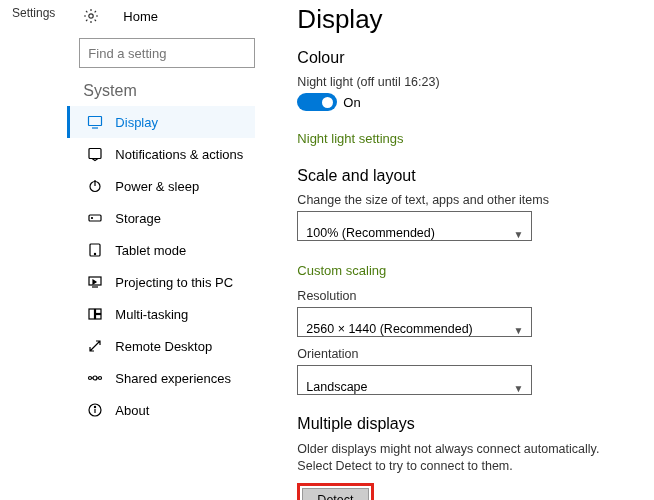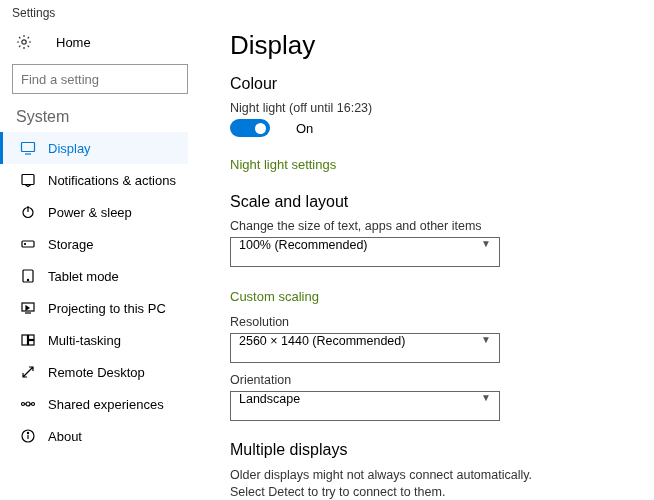--- a/index.html
+++ b/index.html
@@ -1,42 +1,42 @@
 <!DOCTYPE html>
 <html><head>
   <meta charset="utf-8">
   <style>
     * { margin: 0; padding: 0; box-sizing: border-box; font-family: "Segoe UI", Tahoma, sans-serif; }
     body { background: #fff; color: #000; width: 654px; height: 500px; overflow: hidden; position: relative; }
-    .app { display: flex; flex-direction: column; height: 100%; }
+    .app { display: flex; flex-direction: row; height: 100%; }
     .titlebar { padding: 6px 12px; font-size: 12px; color: #333; }
     .content { display: flex; flex: 1; overflow: hidden; }
     .sidebar { width: 200px; padding: 0 12px; }
     .home-row { display: flex; align-items: center; gap: 24px; padding: 8px 4px; margin-bottom: 6px; }
     .home-row .icon { width: 16px; height: 16px; }
     .home-row span { font-size: 13px; }
     .search-box { display: flex; align-items: center; border: 1px solid #999; height: 30px; padding: 0 8px; margin-bottom: 14px; }
     .search-box input { border: none; outline: none; flex: 1; font-size: 13px; background: transparent; }
     .search-box .icon { width: 14px; height: 14px; opacity: 0.6; }
     .section-label { font-size: 16px; color: #666; margin-bottom: 6px; padding-left: 4px; }
     .nav { list-style: none; }
     .nav li { display: flex; align-items: center; gap: 12px; padding: 8px 4px 8px 8px; font-size: 13px; cursor: pointer; border-left: 3px solid transparent; margin-left: -12px; padding-left: 17px;}
     .nav li.active { color: #0078d7; border-left-color: #0078d7; background: #f2f8fd; }
     .nav li .icon { width: 16px; height: 16px; flex-shrink: 0; }
     .main { flex: 1; padding: 4px 20px 20px 30px; overflow-y: auto; }
     h1 { font-weight: 300; font-size: 26px; margin-bottom: 14px; }
     h2 { font-weight: 400; font-size: 16px; margin: 12px 0 8px; }
     h2.mt { margin-top: 20px; }
     .sub { font-size: 12.5px; color: #333; margin-bottom: 4px; }
     .link { color: #4d7c0f; font-size: 13px; cursor: pointer; display: inline-block; margin-top: 16px; }
-    .toggle-row { display: flex; align-items: center; gap: 26px; margin: 4px 0 4px; }
+    .toggle-row { display: flex; align-items: center; gap: 6px; margin: 4px 0 4px; }
     .toggle { width: 40px; height: 18px; background: #0078d7; border-radius: 10px; position: relative; }
     .toggle::after { content: ""; position: absolute; width: 11px; height: 11px; background: #fff; border-radius: 50%; top: 3.5px; right: 4px; }
     .toggle-label { font-size: 13px; }
-    .select { display: flex; align-items: flex-start; justify-content: space-between; border: 1px solid #666; width: 270px; height: 30px; padding: 0 8px; font-size: 12.5px; margin: 4px 0 6px; cursor: pointer; background:#fff; }
+    .select { display: flex; align-items: flex-end; justify-content: space-between; border: 1px solid #666; width: 235px; height: 30px; padding: 0 8px; font-size: 12.5px; margin: 4px 0 6px; cursor: pointer; background:#fff; }
     .select .chev { font-size: 10px; color: #555; }
     .field { margin-bottom: 10px; }
     .field-label { font-size: 12.5px; color: #333; margin-bottom: 3px; }
     .desc { font-size: 12.5px; color: #333; max-width: 340px; line-height: 1.35; margin-bottom: 8px; }
     .detect-wrap { display: inline-block; border: 3px solid #e2231a; padding: 2px; }
     .detect-btn { background: #ccc; border: 1px solid #999; font-size: 12.5px; padding: 4px 14px; cursor: pointer; }
     svg { display: block; }
     .main::-webkit-scrollbar{width:0}
   </style>
 </head>

